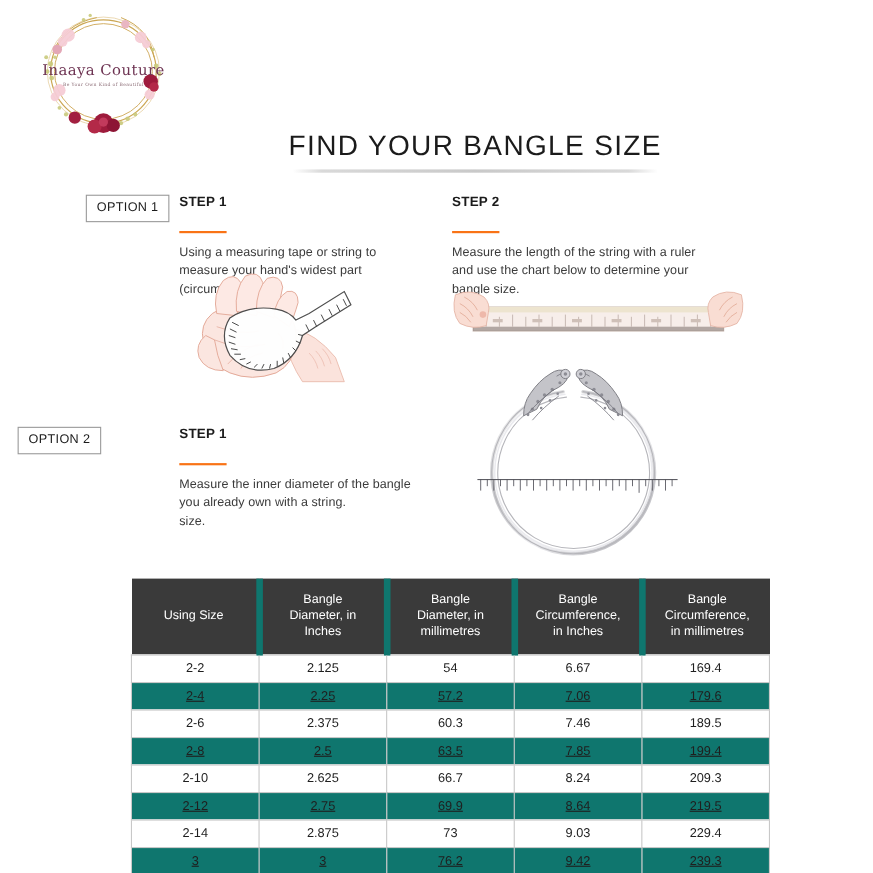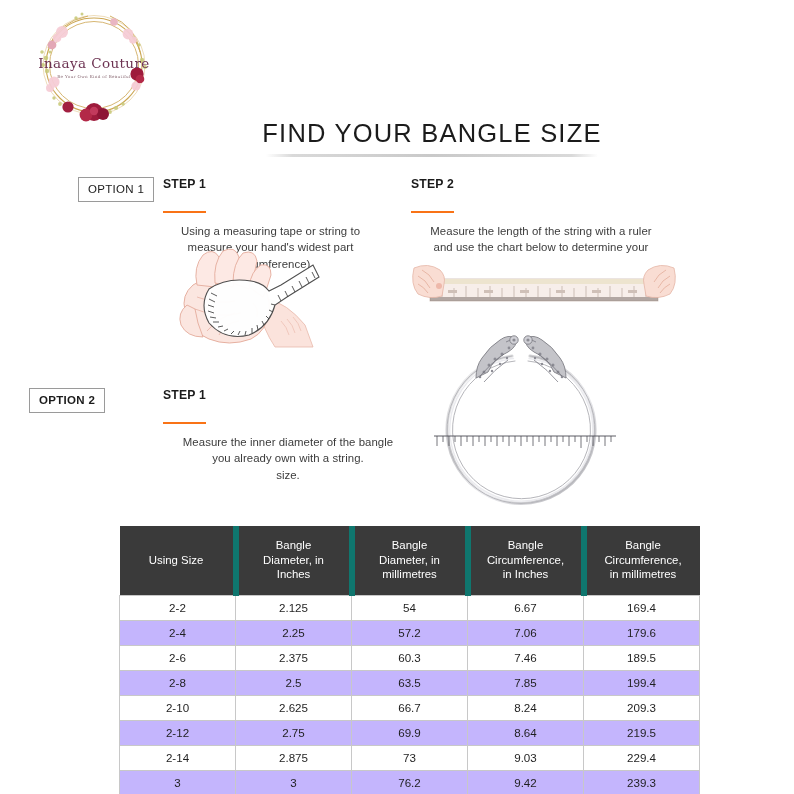--- a/index.html
+++ b/index.html
@@ -67,41 +67,41 @@
     border: 1px solid #9a9a9a;
     background: #fff;
     font-size: 11.5px;
     letter-spacing: 0.3px;
     color: #1b1b1b;
     padding: 5px 9px 5px 9px;
     line-height: 13px;
     white-space: nowrap;
   }
   #option-1 { left: 39px; top: 177px; margin-left: 39px; }
-  #option-2 { left: 29px; top: 388px; font-weight: bold; }
+  #option-2 { left: 16px; top: 388px; }
 
   
   .step-head {
     font-size: 12.2px;
     font-weight: 700;
     letter-spacing: 0.2px;
     color: #1b1b1b;
     display: inline-block;
     padding-bottom: 20px;
     border-bottom: 2px solid #f97316;
     line-height: 14px;
   }
   .step-body {
     margin-top: 10px;
     font-size: 11.4px;
     line-height: 16.4px;
     color: #3b3b3b;
     letter-spacing: 0.05px;
   }
-  .step-body div { white-space: nowrap; text-align: center; }
+  .step-body div { white-space: nowrap; }
 
   #step1-a { position: absolute; left: 163px; top: 174px; width: 215px; }
   #step2   { position: absolute; left: 411px; top: 174px; width: 260px; }
   #step1-b { position: absolute; left: 163px; top: 385px; width: 250px; }
 
   
   #hand-illustration  { position: absolute; left: 163px; top: 243px; width: 200px; height: 130px; }
   #ruler-photo        { position: absolute; left: 408px; top: 252px; width: 272px; height: 66px; }
   #bangle-illustration{ position: absolute; left: 420px; top: 332px; width: 200px; height: 182px; }
   #hand-illustration svg, #ruler-photo svg, #bangle-illustration svg { display:block; }
@@ -131,21 +131,21 @@
   #size-table th:first-child { border-left: none; }
   #size-table td {
     font-size: 11.6px;
     color: #1f1f1f;
     text-align: center;
     padding: 5px 4px 5px 4px;
     border: 1px solid #c8c8c8;
     line-height: 14px;
     background: #ffffff;
   }
-  #size-table tbody tr.alt td { background: #c4b5fd; }
+  #size-table tbody tr.alt td { background: #0f766e; text-decoration: underline; }
 </style>
 </head>
 <body>
 
 <div id="logo">
   <svg width="140" height="115" viewBox="0 0 140 115" xmlns="http://www.w3.org/2000/svg">
 
     <g fill="none" stroke="#c9a24a" stroke-width="1.1" opacity="0.95">
       <ellipse cx="70" cy="57" rx="48" ry="47"></ellipse>
       <ellipse cx="70" cy="57" rx="44.5" ry="43.5" stroke="#cfa95a" stroke-width="0.9"></ellipse>
@@ -216,20 +216,21 @@
     <div>measure your hand's widest part</div>
     <div>(circumference)</div>
   </div>
 </div>
 
 <div id="step2">
   <div class="step-head">STEP 2</div>
   <div class="step-body">
     <div>Measure the length of the string with a ruler</div>
     <div>and use the chart below to determine your</div>
+    <div>bangle size.</div>
   </div>
 </div>
 
 <div id="hand-illustration">
   <svg width="200" height="130" viewBox="0 0 200 130" xmlns="http://www.w3.org/2000/svg">
     <defs>
       <clipPath id="tapeclip">
         <path d="M96 36 L128 20 L136 36 L104 54 Z M44 50 Q62 32 96 36 L104 54 Q70 56 52 74 Z M44 50 Q32 66 44 84 L58 84 Q50 68 52 74 Z"></path>
       </clipPath>
     </defs>

